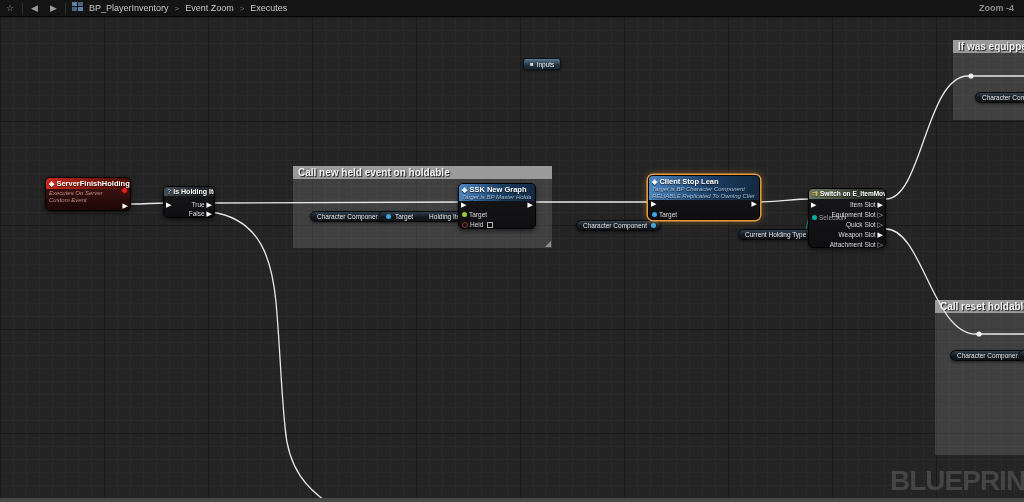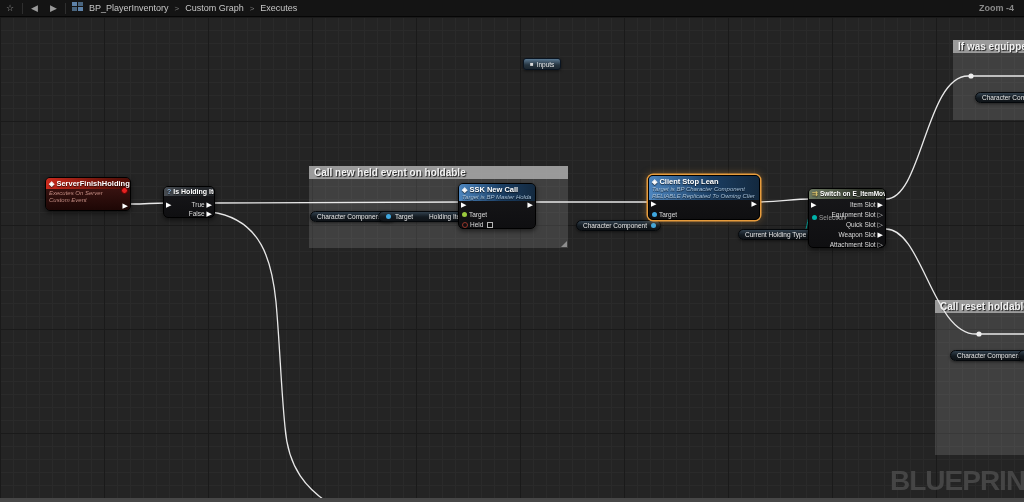--- a/index.html
+++ b/index.html
@@ -97,31 +97,31 @@
     <span class="asset-icon">
       <svg width="11" height="10">
           <rect x="0" y="0" width="5" height="4" fill="#5e82a8"></rect>
           <rect x="6" y="0" width="5" height="4" fill="#49657f"></rect>
           <rect x="0" y="5" width="5" height="4" fill="#49657f"></rect>
           <rect x="6" y="5" width="5" height="4" fill="#5e82a8"></rect>
         </svg>
     </span>
     <span class="crumb">BP_PlayerInventory</span>
     <span class="crumb-sep">&gt;</span>
-    <span class="crumb">Custom Graph</span>
+    <span class="crumb">Event Zoom</span>
     <span class="crumb-sep">&gt;</span>
     <span class="crumb">Executes</span>
     <span class="zoom-label">Zoom -4</span>
   </div>
 
   <div class="canvas">
 
     <div class="watermark">BLUEPRINT</div>
 
-    <div class="comment" style="left:293px; top:149px; width:259px; height:82px;margin-left:16px;">
+    <div class="comment" style="left:293px; top:149px; width:259px; height:82px;">
       <div class="chead">Call new held event on holdable</div>
       <div class="cbody"></div>
       <div class="resize-handle"></div>
     </div>
 
     <div class="comment" style="left:953px; top:23px; width:120px; height:80px;">
       <div class="chead">If was equipped f</div>
       <div class="cbody"></div>
     </div>
 
@@ -190,21 +190,21 @@
     <div class="pill" style="left:378px; top:194px; gap:4px;">
       <span class="rpin blue"></span>
       <span>Target</span>
       <span style="width:8px;"></span>
       <span>Holding Item</span>
       <span class="rpin blue"></span>
     </div>
 
     <div class="node" style="left:458px; top:166px; width:78px; height:46px;">
       <div class="nhead head-blue" style="padding-bottom:0;">
-        <span class="nicon">◈</span><span>SSK New Call</span>
+        <span class="nicon">◈</span><span>SSK New Graph</span>
         <div class="subt">Target is BP Master Holdable</div>
       </div>
       <div class="prow" style="left:2px; top:16px;">
         <span class="exec">▶</span>
       </div>
       <div class="prow right" style="right:2px; top:16px; width:12px;">
         <span class="exec">▶</span>
       </div>
       <div class="prow" style="left:3px; top:26px;">
         <span class="rpin lime"></span>

